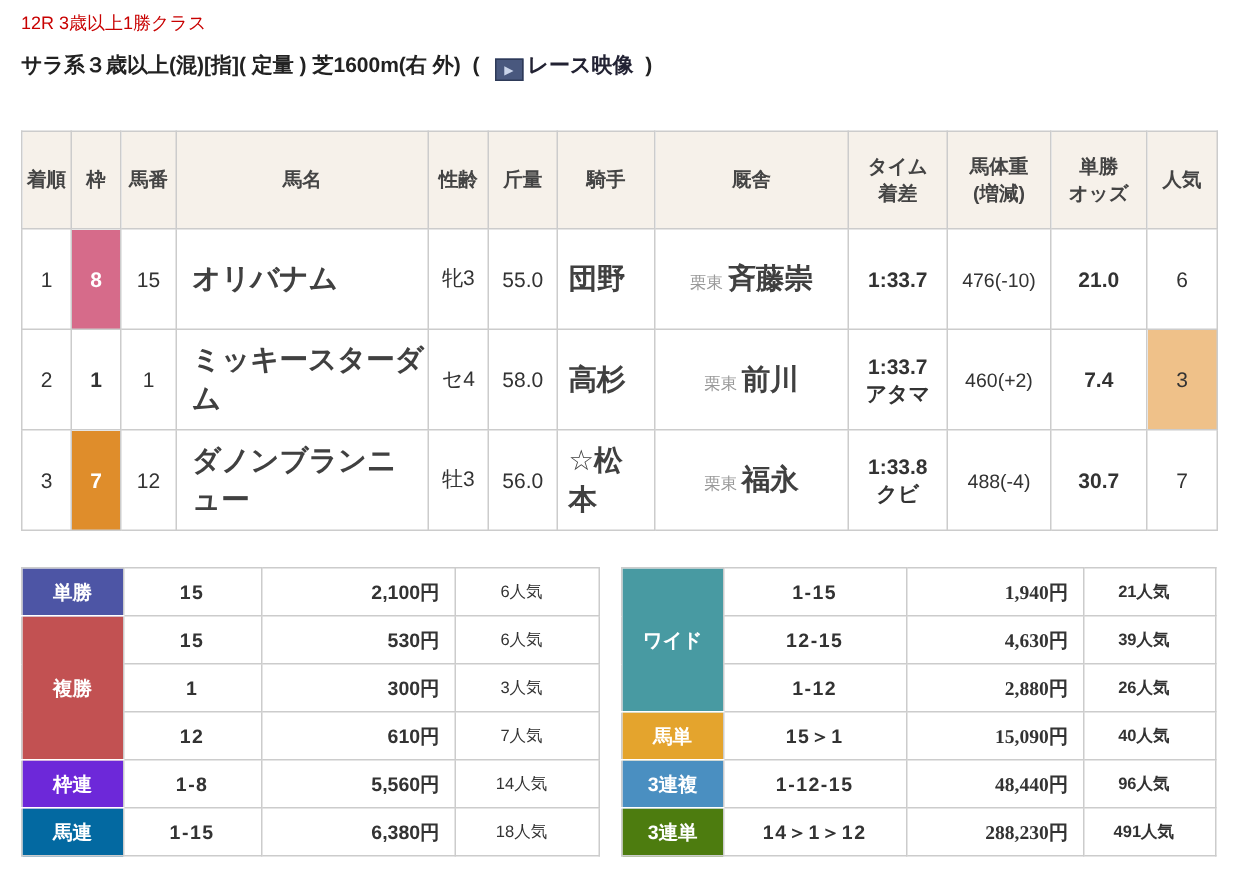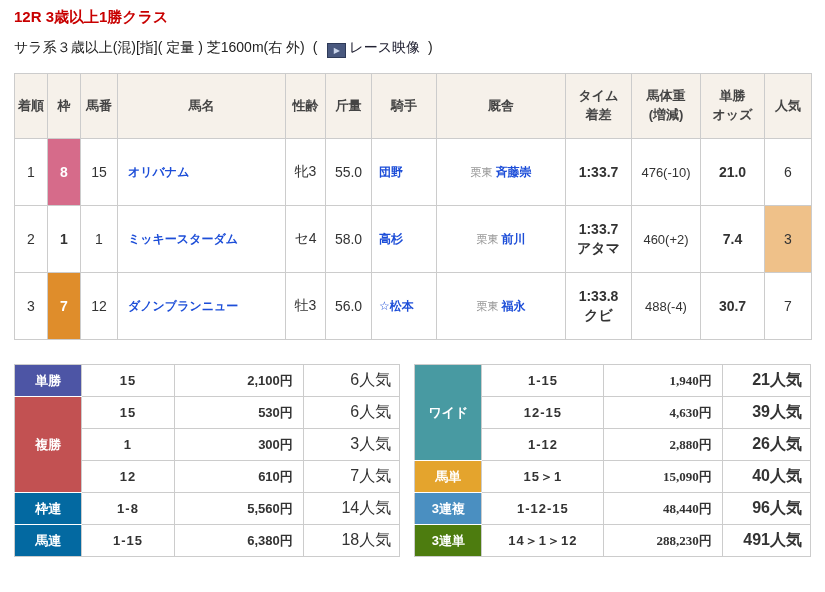--- a/index.html
+++ b/index.html
@@ -1,52 +1,52 @@
 <!DOCTYPE html>
 <html><head>
 <meta charset="utf-8">
 <style>
   html,body{margin:0;padding:0;background:#fff;}
   body{width:825px;height:592px;overflow:hidden;font-family:"Liberation Sans","DejaVu Sans",sans-serif;}
   .page{padding:8px 14px 0 14px;}
 
-  .race-title{margin:0 0 13px 0;font-size:15px;font-weight:bold;color:#c80000;line-height:1.2;}
-  .conditions{font-size:14px;font-weight:normal;color:#222;margin-bottom:15px;}
+  .race-title{margin:0 0 13px 0;font-size:12px;font-weight:normal;color:#c80000;line-height:1.2;}
+  .conditions{font-size:14px;font-weight:bold;color:#222;margin-bottom:33px;}
   .conditions .paren{margin:0 4px;}
   .video-icon{display:inline-block;width:17px;height:13px;background:#49587e;border:1px solid #2e3a58;
     color:#c9d4ea;font-size:8px;line-height:13px;text-align:center;vertical-align:-1px;margin:0 3px 0 6px;}
   .video-link{color:#223;text-decoration:none;}
 
   table{border-collapse:collapse;}
   .results{width:797px;table-layout:fixed;}
   .results th,.results td{border:1px solid #ccc;overflow:hidden;}
   .results thead th{background:#f6f1ea;height:64px;font-size:13px;font-weight:bold;color:#444;
     text-align:center;padding:0 2px;line-height:1.45;}
   .results thead .l2{display:block;}
   .results tbody td{height:66px;background:#fff;font-size:14px;color:#333;text-align:center;padding:0 2px;}
   .results td.frame{font-weight:bold;}
   .results td.name{text-align:left;padding-left:10px;}
   .results td.jockey{text-align:left;padding-left:7px;}
-  a.blue{color:#1d4ed8;font-weight:bold;text-decoration:none;font-size:12px;cursor:pointer;}
+  a.blue{color:#404040;font-weight:bold;text-decoration:none;font-size:19px;cursor:pointer;}
   .region{color:#999;font-size:11px;font-weight:normal;margin-right:3px;}
   .results td.time{font-weight:bold;line-height:1.35;font-size:14px;}
   .results td.body{font-size:13px;}
   .results td.odds{font-weight:bold;}
 
   .detail-row{width:797px;text-align:right;margin:17px 0 0 0;}
   .detail-link{color:#333;font-size:14px;font-weight:bold;text-decoration:none;cursor:pointer;}
   .detail-link .arrow{font-size:10px;color:#555;margin-left:5px;}
 
   .payouts{display:flex;gap:14px;margin-top:24px;width:797px;}
   .ptable th,.ptable td{border:1px solid #ccc;height:31px;font-size:13px;color:#333;padding:0;}
   .ptable th.plabel{width:70px;color:#fff;font-weight:bold;text-align:center;font-size:13px;}
   .ptable th.pl-mid{border-bottom:1px solid #fff;}
   .ptable td.combo{text-align:center;font-weight:bold;letter-spacing:1px;}
   .ptable td.pay{text-align:right;padding-right:10px;font-weight:bold;}
-  .ptable td.pop{text-align:right;padding-right:8px;font-size:16px;font-weight:normal;}
+  .ptable td.pop{text-align:center;padding-right:8px;font-size:11px;font-weight:normal;}
   .pt-left td.combo{width:96px;} .pt-left td.pay{width:124px;margin-top:20px;} .pt-left td.pop{width:92px;}
   .pt-right td.combo{width:128px;} .pt-right td.pay{width:112px;font-family:Liberation Serif, serif;} .pt-right td.pop{width:83px;font-weight:bold;}
 </style>
 </head>
 <body>
 
 <div class="page">
 
   <h1 class="race-title">12R 3歳以上1勝クラス</h1>
 
@@ -163,21 +163,21 @@
         <td class="combo">1</td>
         <td class="pay">300円</td>
         <td class="pop">3人気</td>
       </tr>
       <tr>
         <td class="combo">12</td>
         <td class="pay">610円</td>
         <td class="pop">7人気</td>
       </tr>
       <tr>
-        <th class="plabel pl-mid" style="background-color: #0369a1;">枠連</th>
+        <th class="plabel pl-mid" style="background-color: #6d28d9;">枠連</th>
         <td class="combo">1-8</td>
         <td class="pay">5,560円</td>
         <td class="pop">14人気</td>
       </tr>
       <tr>
         <th class="plabel" style="background-color: #0369a1;">馬連</th>
         <td class="combo">1-15</td>
         <td class="pay">6,380円</td>
         <td class="pop">18人気</td>
       </tr>

